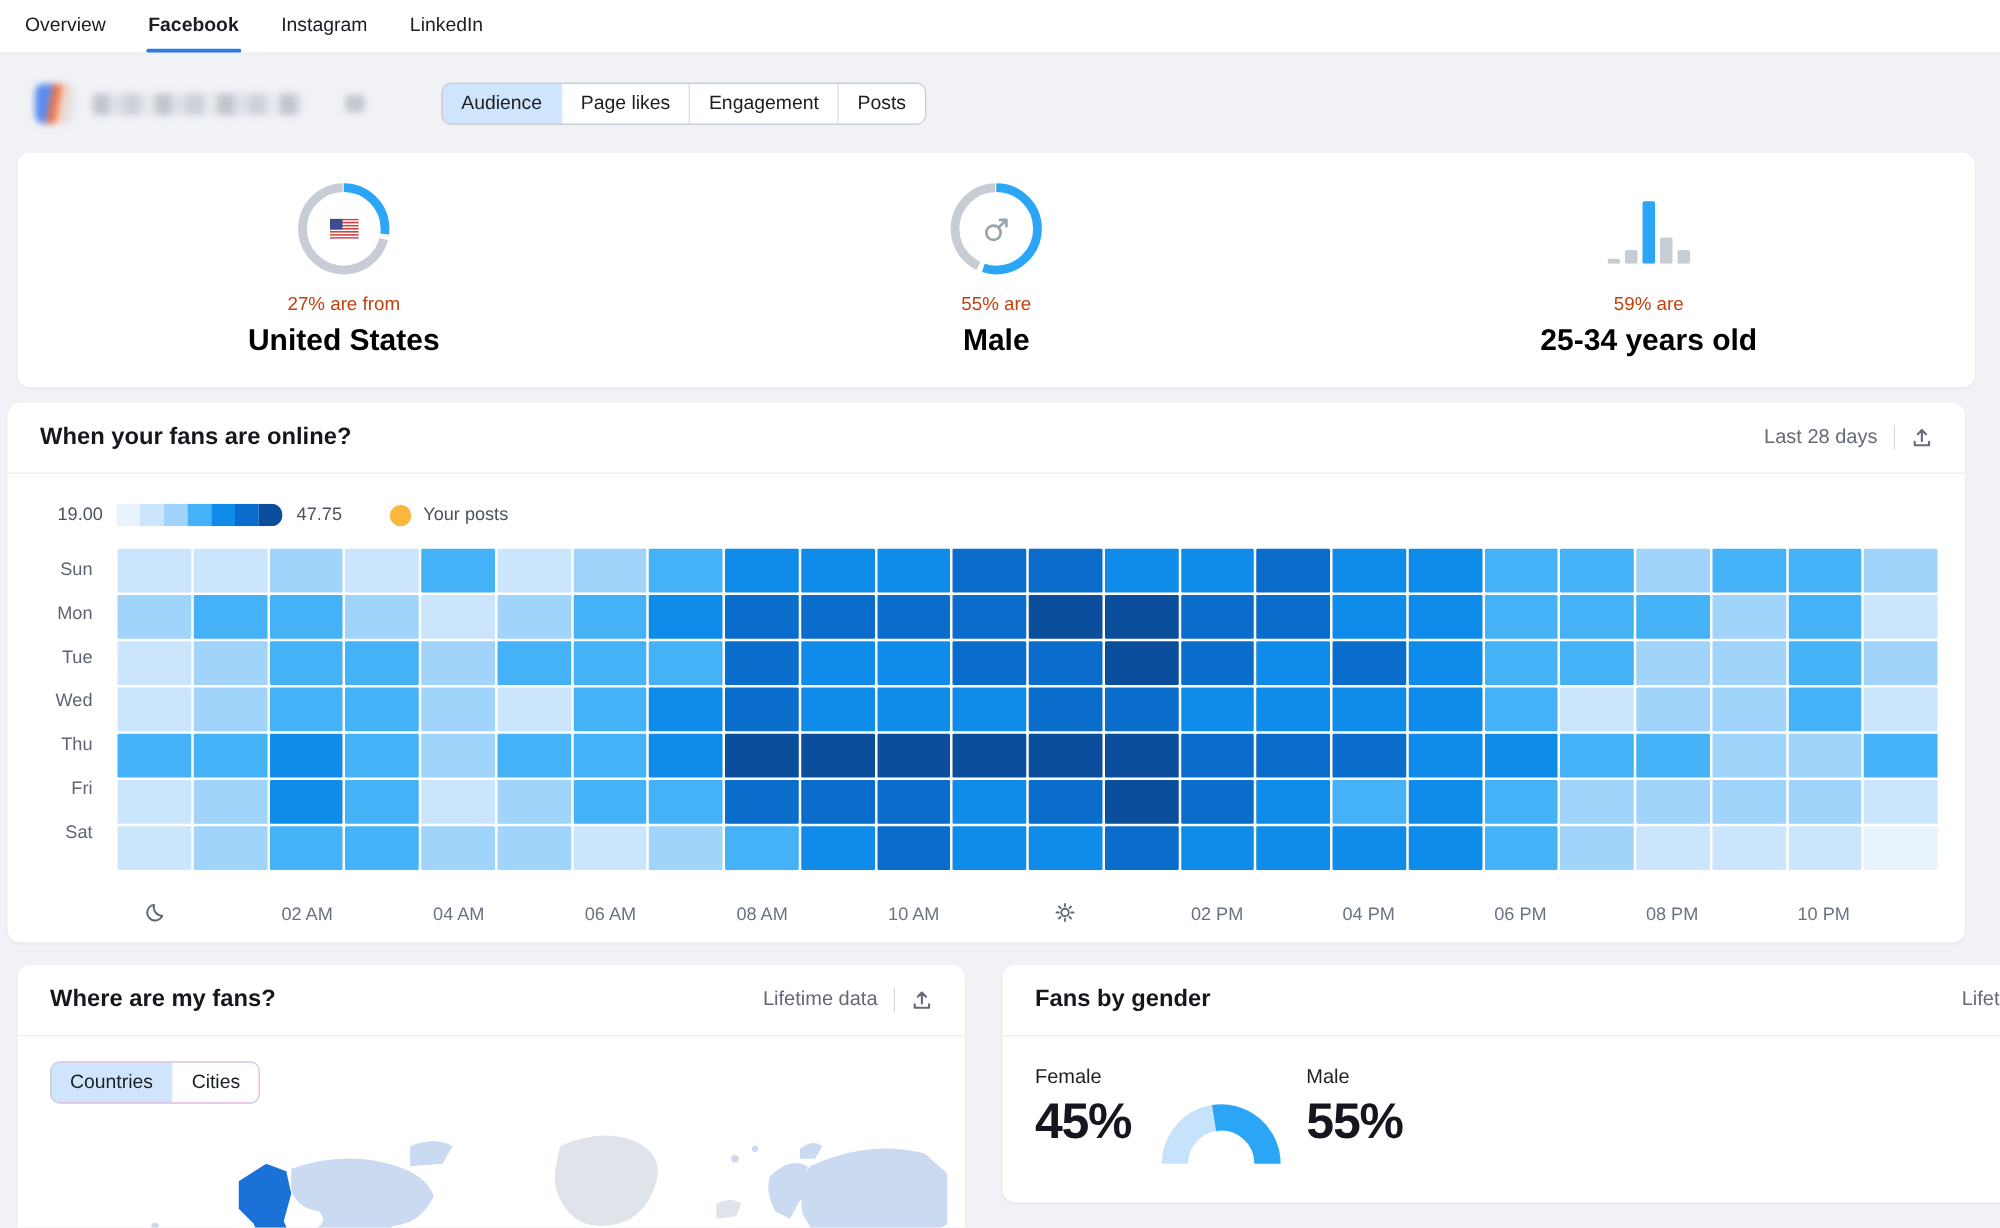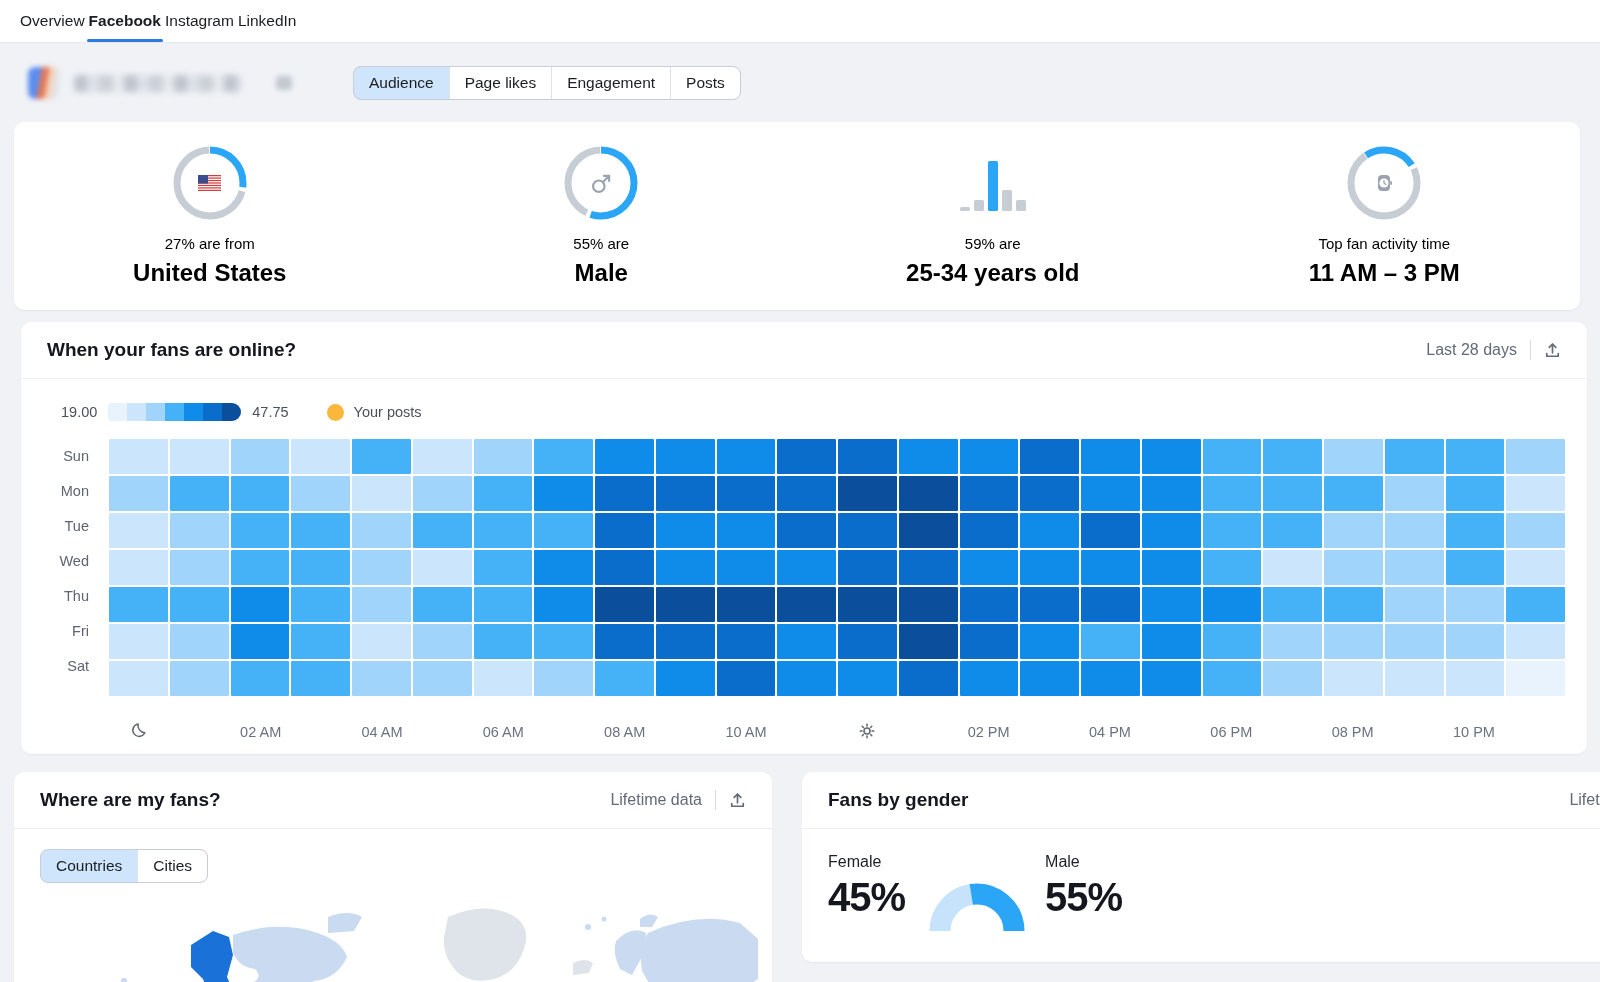--- a/index.html
+++ b/index.html
@@ -52,39 +52,39 @@
   }
   .segmented .seg:first-child { border-left:none; }
   .segmented .seg.selected { background:#cfe5fc; }
   .profile-row .segmented { margin-left:61px; }
   
   .card {
     position:absolute; background:#fff; border-radius:10px;
     box-shadow:0 1px 2px rgba(23,43,77,.06);
   }
   #stats-card  { left:14px; top:122px; width:1566px; height:188px; display:flex; }
-  #heatmap-card{ left:21px; top:322px; width:1566px; height:432px; }
+  #heatmap-card{ left:6px; top:322px; width:1566px; height:432px; }
   #where-card  { left:14px; top:772px; width:758px;  height:400px; overflow:hidden; }
   #gender-card { left:802px; top:772px; width:885px; height:190px; }
   .card-header {
     display:flex; justify-content:space-between; align-items:center;
     height:57px; padding:0 26px; border-bottom:1px solid #eceef2;
   }
   .card-title { font-size:19px; font-weight:700; color:#14171d; }
   .card-period { display:flex; align-items:center; gap:13px; font-size:16px; color:#626a76; }
   .v-divider { width:1px; height:20px; background:#d6dae0; }
   .export-btn { display:flex; align-items:center; cursor:pointer; }
   
   .stat { flex:1; display:flex; flex-direction:column; align-items:center; padding-top:21px; }
   .stat-icon { height:80px; display:flex; align-items:center; justify-content:center; margin-bottom:12px; }
   .donut { position:relative; width:78px; height:78px; }
   .donut-center {
     position:absolute; inset:0; display:flex; align-items:center; justify-content:center;
   }
-  .stat-line1 { font-size:15px; color:#000000; margin-bottom:7px; }
+  .stat-line1 { font-size:15px; color:#c2410c; margin-bottom:7px; }
   .stat-line2 { font-size:24px; font-weight:700; color:#000000; }
   
   .legend-row {
     display:flex; align-items:center; height:60px; padding:6px 44px 0 40px;
     font-size:14.5px; color:#4a515c;
   }
   .legend-scale { display:flex; margin:0 11px; border-radius:3px 9px 9px 3px; overflow:hidden; }
   .legend-scale span { width:19px; height:18px; display:block; }
   .legend-dot { width:17px; height:17px; border-radius:50%; margin:0 10px 0 38px; }
   .legend-posts { color:#4a515c; }
@@ -110,21 +110,21 @@
   
   .gender-body { display:flex; align-items:flex-start; padding:24px 0 0 26px; }
   .g-col .g-label { font-size:16px; color:#1d2026; margin-bottom:4px; }
   .g-col .g-value { font-size:40px; font-weight:800; letter-spacing:-1px; color:#14171d; }
   .g-gauge { margin:26px 18px 0 22px; }
 </style>
 </head>
 <body>
 
 <div class="topnav">
-  <div id="nav-tabs" style="display:flex;">
+  <div id="nav-tabs" style="display:flex;gap:30px;">
       <div class="tab">Overview</div>
       <div class="tab active">Facebook<span class="underline"></span></div>
       <div class="tab">Instagram</div>
       <div class="tab">LinkedIn</div>
     </div>
 </div>
 
 <div class="profile-row">
   <div class="avatar-blur"></div>
   <div class="name-blur"></div>
@@ -184,39 +184,20 @@
         <svg width="66" height="56">
           <rect x="0" y="52" width="10" height="4" rx="1.5" fill="#c7cdd5"></rect>
           <rect x="14" y="45" width="10" height="11" rx="1.5" fill="#c7cdd5"></rect>
           <rect x="28" y="6" width="10" height="50" rx="1.5" fill="#2ba6f6"></rect>
           <rect x="42" y="35" width="10" height="21" rx="1.5" fill="#c7cdd5"></rect>
           <rect x="56" y="45" width="10" height="11" rx="1.5" fill="#c7cdd5"></rect>
         </svg>
       </div>
     <div class="stat-line1">59% are</div>
     <div class="stat-line2">25-34 years old</div>
-    </div>
-    <div class="stat">
-      <div class="stat-icon">
-        <div class="donut"><svg width="78" height="78" viewBox="0 0 78 78">
-    <circle cx="39" cy="39" r="33" fill="none" stroke="#c7cdd5" stroke-width="7"></circle>
-    <circle cx="39" cy="39" r="33" fill="none" stroke="#fff" stroke-width="9" stroke-dasharray="56.812561547517824 207.34511513692635" transform="rotate(-124.5,39,39)"></circle>
-    <circle cx="39" cy="39" r="33" fill="none" stroke="#2ba6f6" stroke-width="7" stroke-dasharray="51.83627878423159 207.34511513692635" transform="rotate(-123,39,39)"></circle>
-          </svg>
-      <div class="donut-center">
-            <svg width="24" height="24" viewBox="0 0 24 24">
-     <rect x="6" y="4" width="12" height="16" rx="4" fill="#9aa3ae"></rect>
-     <rect x="18.2" y="10" width="1.8" height="4" rx="0.9" fill="#9aa3ae"></rect>
-     <circle cx="12" cy="12" r="4.6" fill="#fff"></circle>
-     <path d="M12 9.6 v2.4 l1.8 1.4" stroke="#9aa3ae" stroke-width="1.3" fill="none" stroke-linecap="round"></path>
-            </svg>
-          </div></div>
-      </div>
-    <div class="stat-line1">Top fan activity time</div>
-    <div class="stat-line2">11 AM – 3 PM</div>
     </div>
   </div>
 
 <div class="card" id="heatmap-card">
   <div class="card-header">
     <div class="card-title">When your fans are online?</div>
     <div class="card-period">
       <span>Last 28 days</span>
       <span class="v-divider"></span>
       <span class="export-btn">

